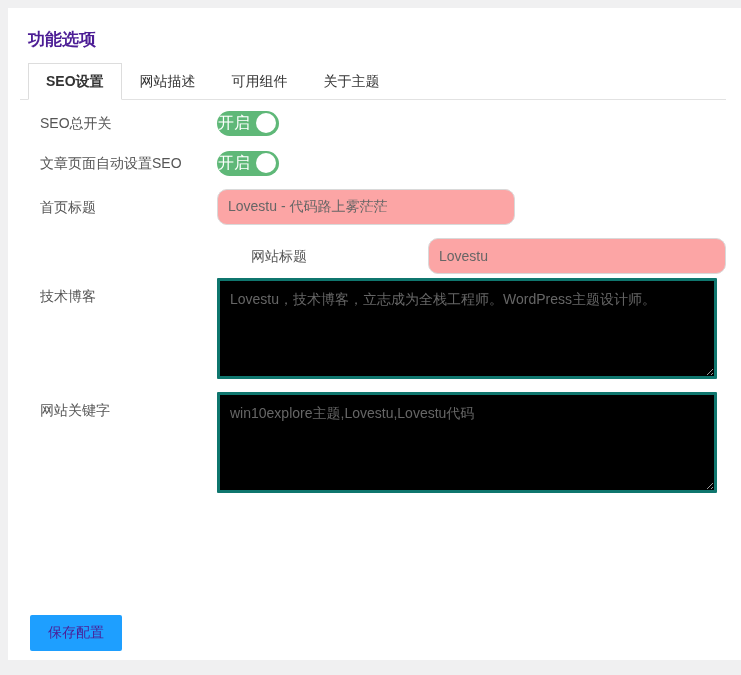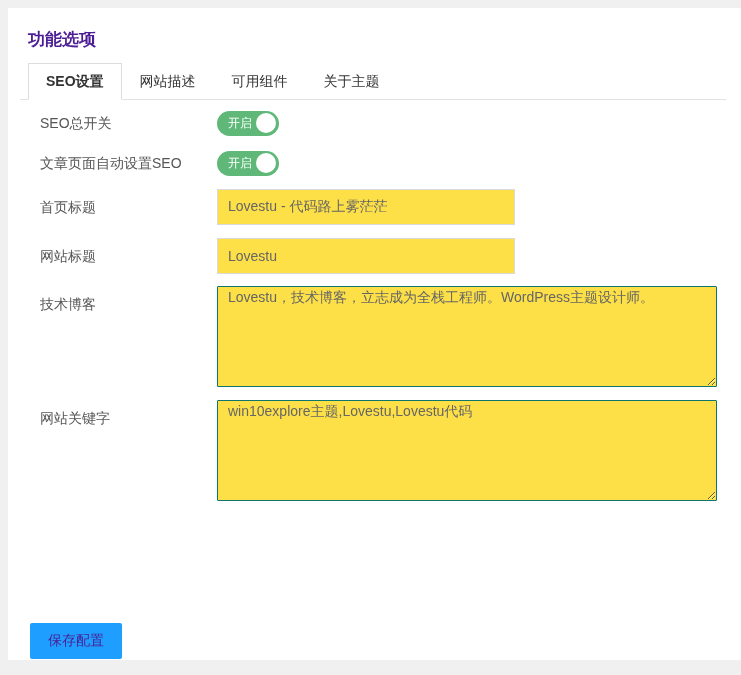--- a/index.html
+++ b/index.html
@@ -53,54 +53,54 @@
     width: 197px;
     min-width: 197px;
     padding: 9px 8px 9px 20px;
     color: #555;
     line-height: 18px;
   }
   .switch-row .form-label { padding-top: 0; padding-bottom: 0; }
   .text-input {
     width: 298px; height: 36px;
     border: 1px solid #d9d9d9;
-    background: #fde047;
+    background: #fca5a5;
     padding: 0 10px;
     font-family: "Liberation Sans", "DejaVu Sans", sans-serif;
     font-size: 14px; color: #666;
     outline: none;
-    border-radius: 0;
+    border-radius: 10px;
   }
   .text-area {
     width: 500px; height: 101px;
-    border: 1px solid #0f766e;
-    background: #fde047;
-    padding: 0 10px;
+    border: 3px solid #0f766e;
+    background: #000000;
+    padding: 8px 10px;
     font-family: "Liberation Sans", "DejaVu Sans", sans-serif;
     font-size: 14px; color: #666;
     line-height: 20px;
     outline: none;
     resize: both;
     border-radius: 1px;
   }
   
   .switch {
     position: relative;
     width: 62px; height: 25px;
     border-radius: 25px;
     background: #5FB878;
     cursor: pointer;
     flex: none;
   }
   .switch-text {
     position: absolute;
-    left: 11px; top: 50%;
+    left: 1px; top: 50%;
     transform: translateY(-50%);
     color: #fff;
-    font-size: 12px;
+    font-size: 16px;
     line-height: 12px;
     white-space: nowrap;
   }
   .switch-knob {
     position: absolute;
     top: 2.5px; right: 3px;
     width: 20px; height: 20px;
     border-radius: 50%;
     background: #fff;
   }
@@ -149,21 +149,21 @@
         <span class="switch-text">开启</span>
         <span class="switch-knob"></span>
       </div>
     </div>
 
     <div class="form-item">
       <div class="form-label">首页标题</div>
       <input type="text" class="text-input" value="Lovestu - 代码路上雾茫茫" style="">
     </div>
 
-    <div class="form-item" style="margin-bottom:12px;">
+    <div class="form-item" style="margin-bottom:4px;justify-content:flex-end;">
       <div class="form-label">网站标题</div>
       <input type="text" class="text-input" value="Lovestu" style="">
     </div>
 
     <div class="form-item">
       <div class="form-label">技术博客</div>
       <textarea class="text-area" style="">Lovestu，技术博客，立志成为全栈工程师。WordPress主题设计师。</textarea>
     </div>
 
     <div class="form-item">

